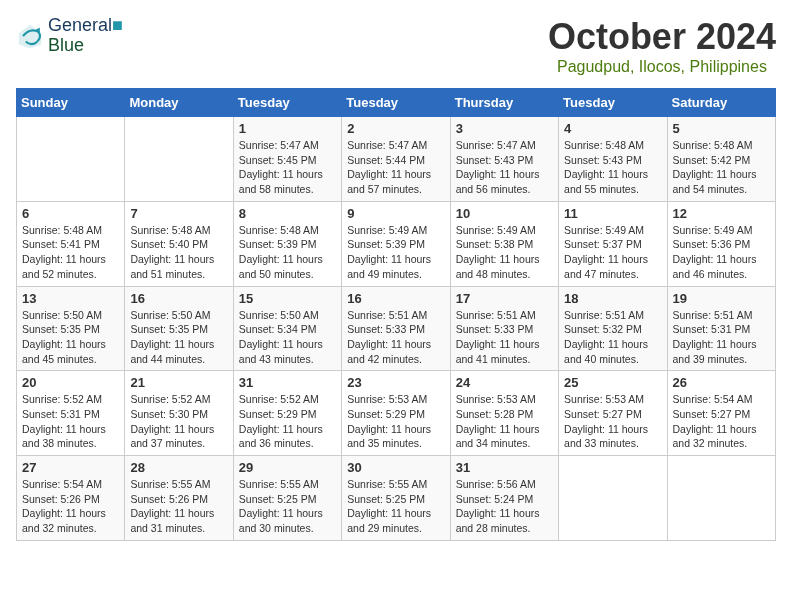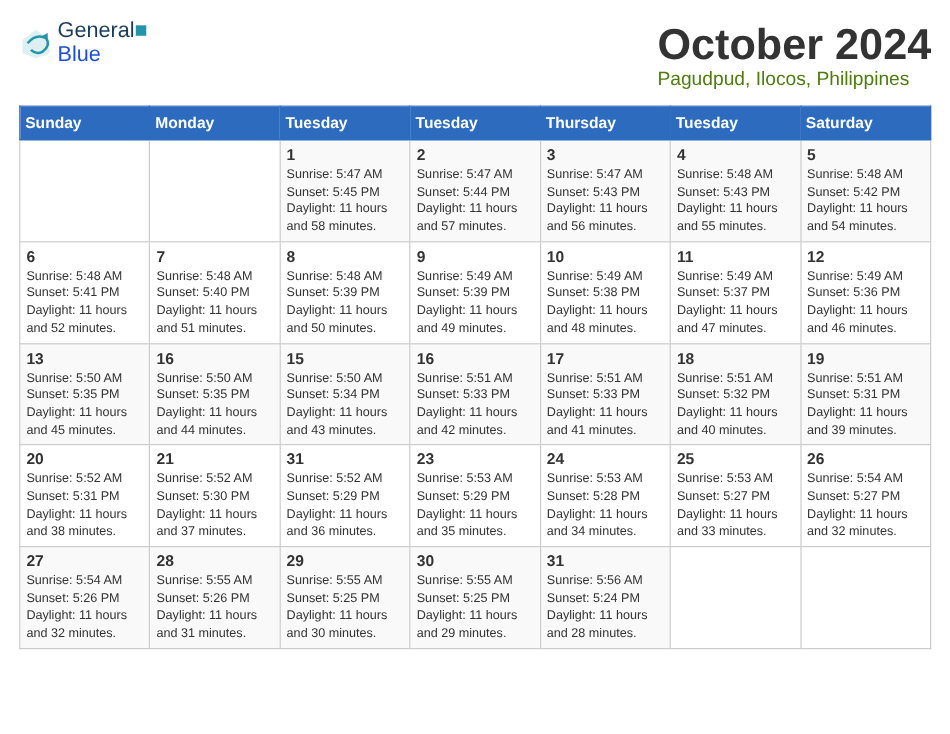--- a/index.html
+++ b/index.html
@@ -28,21 +28,21 @@
       line-height: 1.1;
     }
     .logo-text span {
       color: #2196a8;
     }
     .logo-icon {
       width: 28px;
       height: 28px;
     }
     .title-block {
-      text-align: left;
+      text-align: center;
     }
     .calendar-title {
       font-size: 36px;
       font-weight: bold;
       color: #333;
     }
     .calendar-subtitle {
       font-size: 16px;
       color: #4d7c0f;
     }
@@ -93,21 +93,21 @@
 
 <div class="header">
   <div class="logo">
     <svg class="logo-icon" viewBox="0 0 40 40">
       <polygon points="20,4 36,16 36,32 20,38 4,32 4,16" fill="#2196a8" opacity="0.15"></polygon>
       <path d="M10,20 Q20,8 32,14 Q38,22 28,30 Q20,34 14,28" fill="none" stroke="#2196a8" stroke-width="3"></path>
       <path d="M26,12 L34,8 L34,16" fill="#2196a8"></path>
     </svg>
     <div class="logo-text">
       <div>General<span>■</span></div>
-      <div style="color:#1d4ed8">Blue</div>
+      <div style="color:#14532d">Blue</div>
     </div>
   </div>
   <div class="title-block">
     <div class="calendar-title">October 2024</div>
     <div class="calendar-subtitle">Pagudpud, Ilocos, Philippines</div>
   </div>
 </div>
 
 <table>
   <thead>

